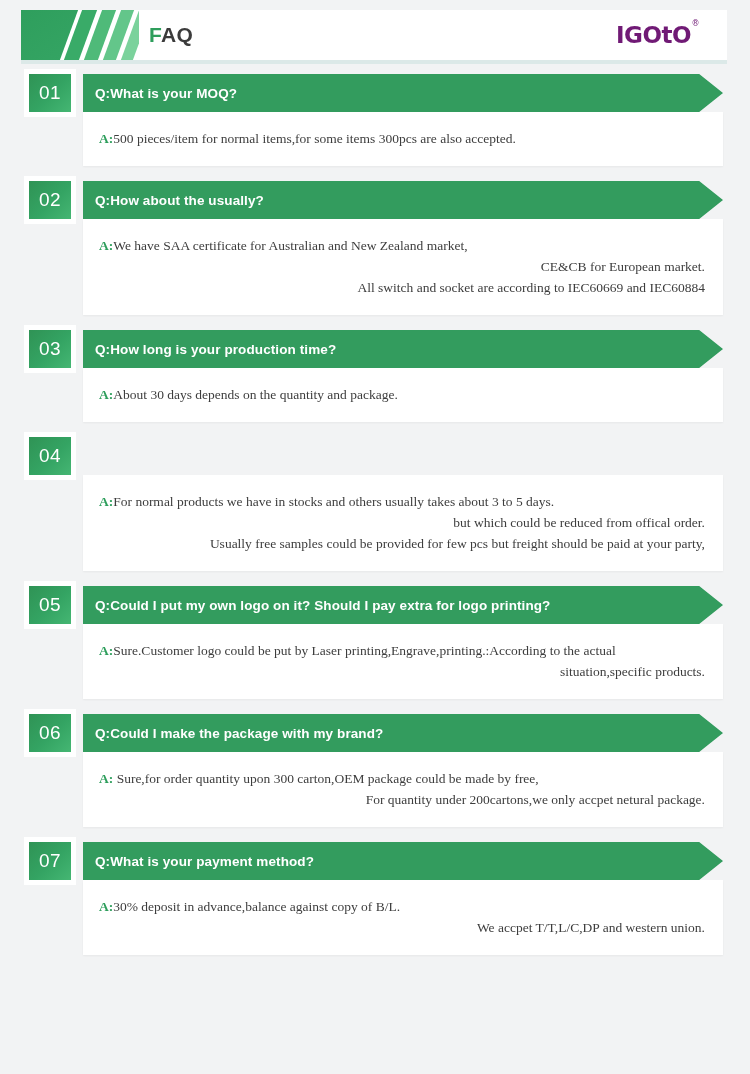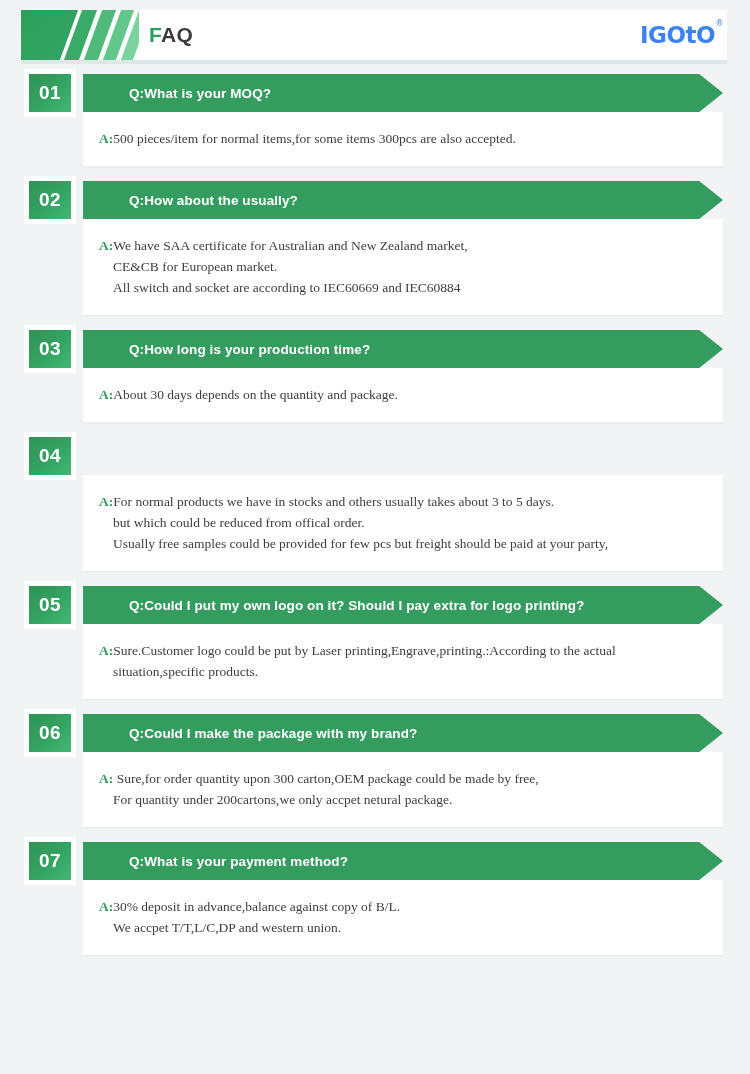--- a/index.html
+++ b/index.html
@@ -59,26 +59,26 @@
     font-size: 21px;
     font-weight: bold;
     letter-spacing: .3px;
     color: #3b3b3b;
     margin-left: 10px;
   }
   .header-title .hl { color: #2e9e5c; }
 
   .header-logo {
     margin-left: auto;
-    margin-right: 12px;
+    margin-right: 36px;
     position: relative;
     font-size: 23px;
     font-weight: bold;
     letter-spacing: -0.5px;
-    color: #3b82f6;
+    color: #701a75;
     font-family: "DejaVu Sans", sans-serif;
   }
   .header-logo .tm {
     position: absolute;
     top: -3px;
     right: -8px;
     font-size: 8px;
     font-weight: normal;
   }
 
@@ -113,21 +113,21 @@
 
   .num-badge {
     position: absolute;
     left: 29px;
     top: 0;
     width: 42px;
     height: 38px;
     background: linear-gradient(135deg, #2f9355 0%, #34a463 55%, #45b673 100%);
     color: #ffffff;
     font-size: 19px;
-    font-weight: bold;
+    font-weight: normal;
     letter-spacing: .5px;
     display: flex;
     align-items: center;
     justify-content: center;
     box-shadow: 0 0 0 5px #ffffff, 0 1px 3px rgba(0,0,0,.10);
   }
 
   .q-bar {
     position: absolute;
     left: 83px;
@@ -158,21 +158,20 @@
 
   .q-text {
     position: relative;
     z-index: 2;
     color: #ffffff;
     font-size: 13.5px;
     font-weight: bold;
     padding-left: 12px;
     letter-spacing: .1px;
     white-space: nowrap;
-    margin-left: 34px;
   }
 
   .a-card {
     margin-left: 83px;
     width: 640px;
     background: #ffffff;
     padding: 16px 0 17px 0;
     box-shadow: 0 1px 2px rgba(0,0,0,.05);
     font-family: Liberation Serif, serif;
   }
@@ -180,21 +179,21 @@
   .a-body {
     padding: 0 18px 0 16px;
     font-size: 13.5px;
     line-height: 21px;
     color: #3d3d3d;
   }
 
   .a-line {
     white-space: pre-wrap;
   }
-  .a-line.cont { padding-left: 14px; }
+  .a-line.cont { padding-left: 14px; text-align: right; }
 
   .a-prefix {
     color: #2e9e5c;
     font-weight: bold;
   }
 </style>
 </head>
 <body>
 
 <div class="page">

